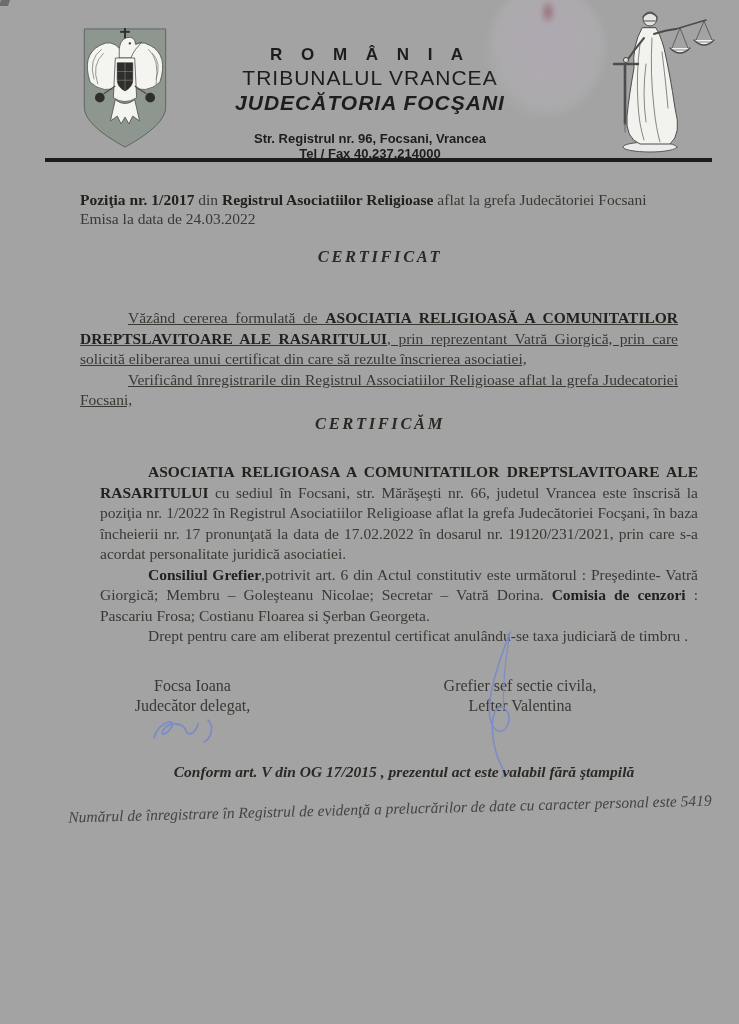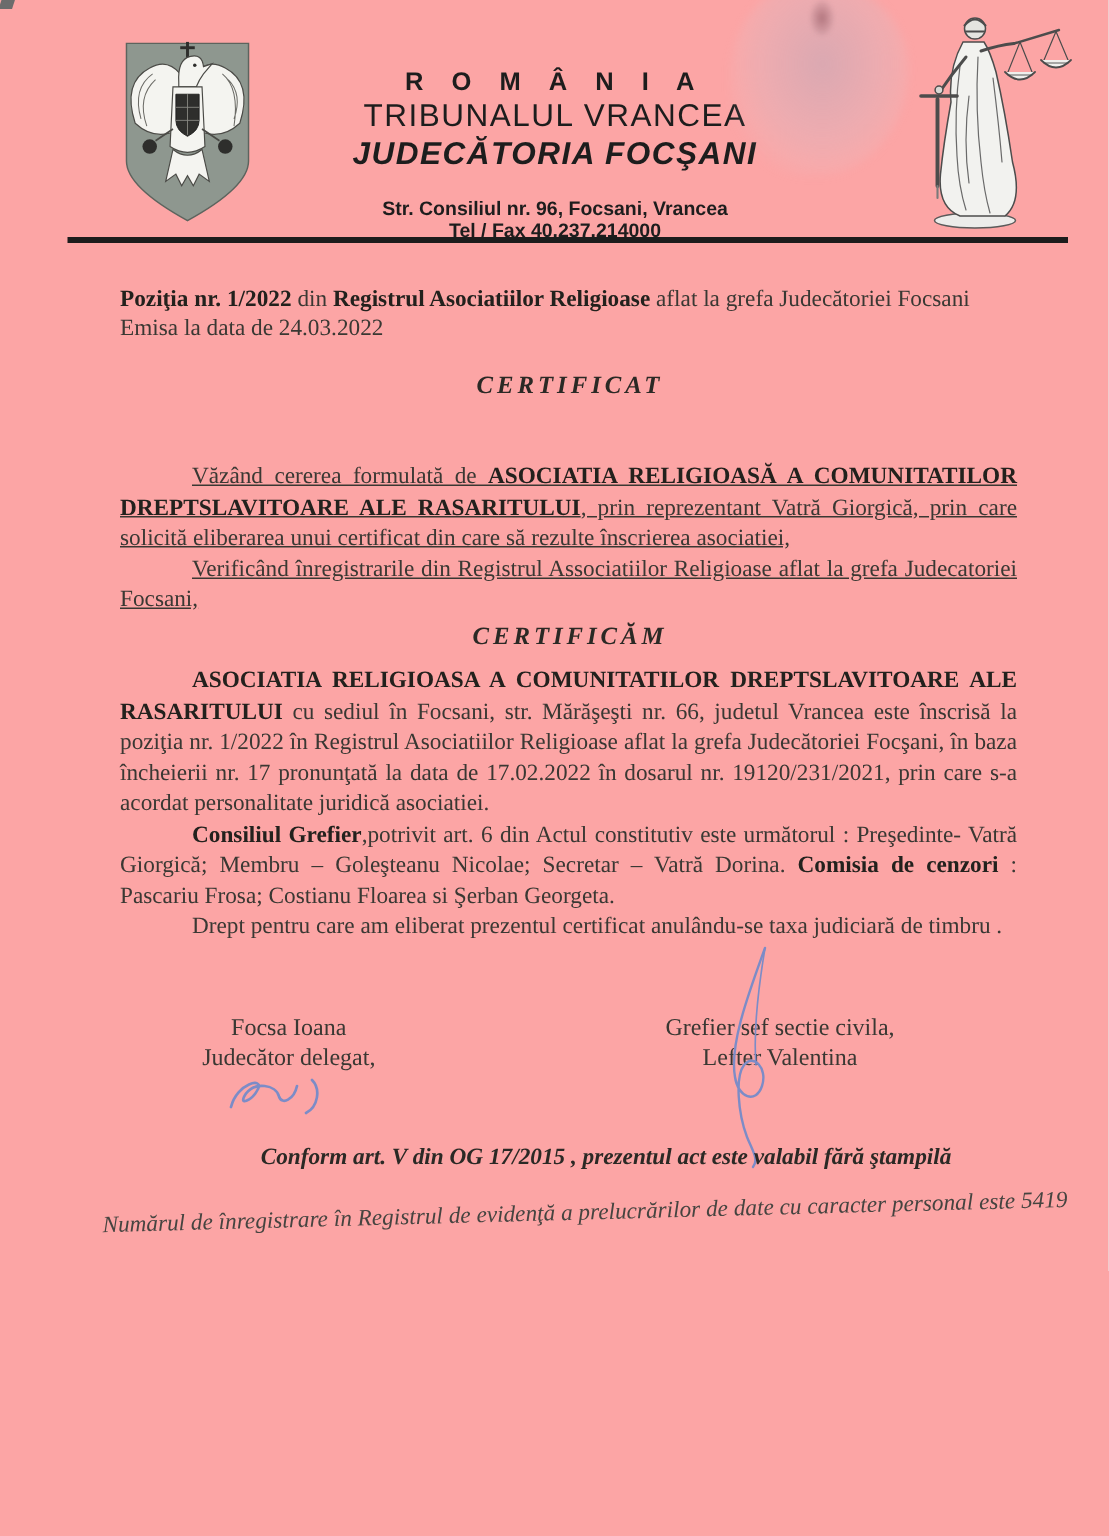--- a/index.html
+++ b/index.html
@@ -1,20 +1,20 @@
 <!DOCTYPE html>
 <html><head>
 <meta charset="utf-8">
 <style>
   html,body{margin:0;padding:0;background:#e9e9e9;}
   .page{
     position:relative;
     width:739px;height:1024px;
     margin:0 auto;
-    background:#fca5a5;
+    background:#a3a3a3;
     overflow:hidden;
     font-family:"Liberation Serif", serif;
     color:#3a3833;
   }
   
   .corner-mark{position:absolute;left:0;top:0;width:9px;height:6px;background:#6c6c6c;transform:skewX(-18deg);}
   .coa{position:absolute;left:76px;top:26px;width:98px;height:124px;}
   .header-text{position:absolute;left:170px;top:44px;width:400px;text-align:center;
     font-family:"Liberation Sans", sans-serif;color:#1d1d1d;}
   .h-country{font-size:17px;font-weight:bold;letter-spacing:7px;line-height:22px;}
@@ -28,21 +28,21 @@
   .stain-dot{position:absolute;left:540px;top:0;width:16px;height:24px;border-radius:50%;
     background:radial-gradient(ellipse, rgba(135,75,85,0.55), rgba(160,110,120,0.25) 55%, transparent 78%);filter:blur(1.5px);}
   .justice{position:absolute;left:592px;top:4px;width:132px;height:150px;}
   .divider{position:absolute;left:45px;top:158px;width:667px;height:4px;background:#1c1c1c;}
   
   .intro{position:absolute;left:80px;top:190px;width:602px;font-size:15.5px;line-height:19px;}
   .doc-title{position:absolute;left:80px;width:600px;text-align:center;
     font-size:16.5px;font-weight:bold;letter-spacing:0.16em;color:#2b2925;font-style:italic;}
   .t1{top:247px;} .t2{top:414px;}
   .block{position:absolute;left:80px;width:598px;font-size:15.5px;line-height:20.5px;text-align:justify;}
-  .b1{top:308px;text-decoration:underline;} .b2{top:444px;}
+  .b1{top:308px;text-decoration:underline;} .b2{top:462px;margin-left:20px;}
   .block p{margin:0;text-indent:48px;}
   b{color:#23211d;}
   
   .sig{position:absolute;top:676px;text-align:center;font-size:16px;line-height:20px;}
   .sig-left{left:110px;width:165px;}
   .sig-right{left:420px;width:200px;}
   .sig-svg{position:absolute;pointer-events:none;}
   .sig-svg.small{left:146px;top:710px;}
   .sig-svg.big{left:476px;top:626px;}
   
@@ -73,21 +73,21 @@
     <path d="M40 76 Q50 84 60 76 L65 98 L58 93 L54 101 L50 94 L46 101 L42 93 L35 98 Z" fill="#f4f4f0" stroke="#4a4a46" stroke-width="0.8"></path>
     <circle cx="24" cy="74" r="5" fill="#2e2e2c"></circle>
     <circle cx="76" cy="74" r="5" fill="#2e2e2c"></circle>
     <path d="M28 70 L40 62 M72 70 L60 62" stroke="#4a4a46" stroke-width="1.2"></path>
   </svg>
 
   <div class="header-text">
     <div class="h-country">R O M Â N I A</div>
     <div class="h-tribunal">TRIBUNALUL VRANCEA</div>
     <div class="h-court">JUDECĂTORIA FOCŞANI</div>
-    <div class="h-address">Str. Consiliul  nr. 96, Focsani, Vrancea</div>
+    <div class="h-address">Str. Registrul  nr. 96, Focsani, Vrancea</div>
     <div class="h-phone">Tel / Fax  40.237.214000</div>
   </div>
 
   <div class="stain"></div>
   <div class="stain-dot"></div>
 
   <svg class="justice" viewBox="0 0 132 150">
     <g stroke="#4c4c4c" stroke-width="1" fill="none" stroke-linecap="round">
       <ellipse cx="58" cy="143" rx="27" ry="5" fill="#ececea" stroke="#5a5a5a"></ellipse>
       <path d="M50 24 Q40 42 42 64 Q37 92 35 112 Q33 134 48 140 L78 140 Q90 130 83 104 Q78 70 72 44 Q68 30 64 24 Z" fill="#f2f2ef"></path>
@@ -105,21 +105,21 @@
       <path d="M22 60 H46" stroke-width="2.4"></path>
       <path d="M33 62 L33 120" stroke="#4c4c4c" stroke-width="2.6"></path>
       <path d="M33 120 L33 128" stroke="#7a7a7a" stroke-width="1.4"></path>
       <circle cx="34" cy="56" r="2.6" fill="#d8d8d4"></circle>
     </g>
   </svg>
 
   <div class="divider"></div>
 
   <div class="intro">
-    <div><b>Poziţia nr. 1/2022</b><span> din </span><b>Registrul  Asociatiilor Religioase</b><span> aflat la grefa Judecătoriei Focsani</span></div>
+    <div><b>Poziţia nr. 1/2017</b><span> din </span><b>Registrul  Asociatiilor Religioase</b><span> aflat la grefa Judecătoriei Focsani</span></div>
     <div>Emisa la data de  24.03.2022</div>
   </div>
 
   <div class="doc-title t1">CERTIFICAT</div>
 
   <div class="block b1">
     <p><span>Văzând cererea formulată de </span><b>ASOCIATIA RELIGIOASĂ A COMUNITATILOR DREPTSLAVITOARE ALE RASARITULUI</b><span>, prin reprezentant Vatră Giorgică, prin care solicită eliberarea unui certificat din care să rezulte înscrierea asociatiei,</span></p>
     <p>Verificând  înregistrarile din  Registrul Associatiilor Religioase aflat la grefa Judecatoriei Focsani,</p>
   </div>
 

